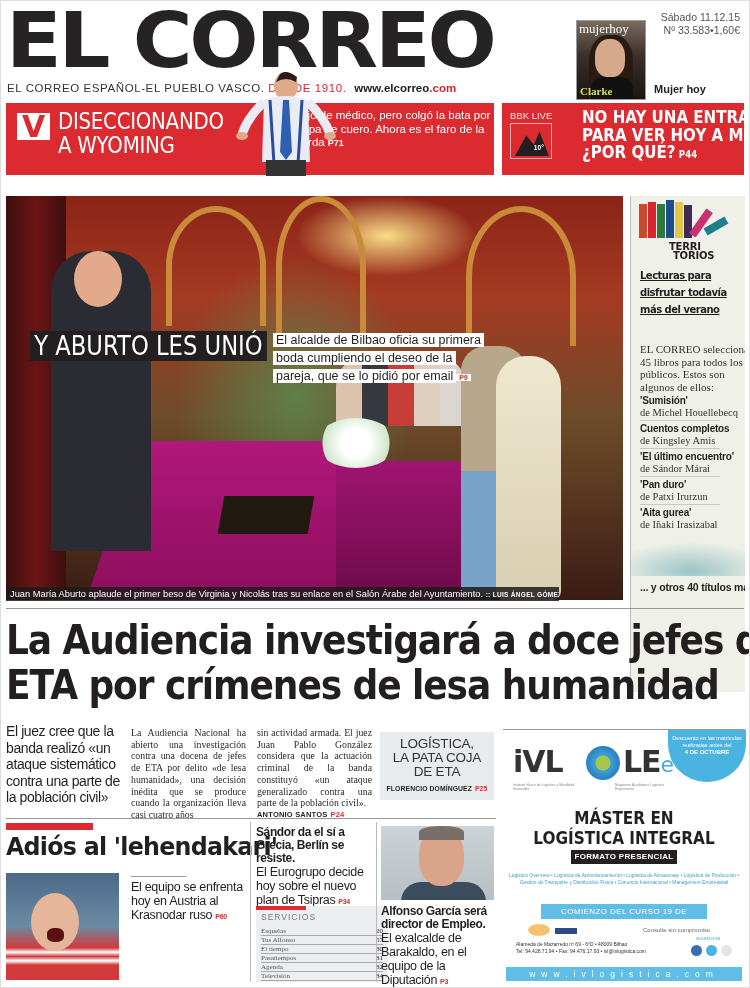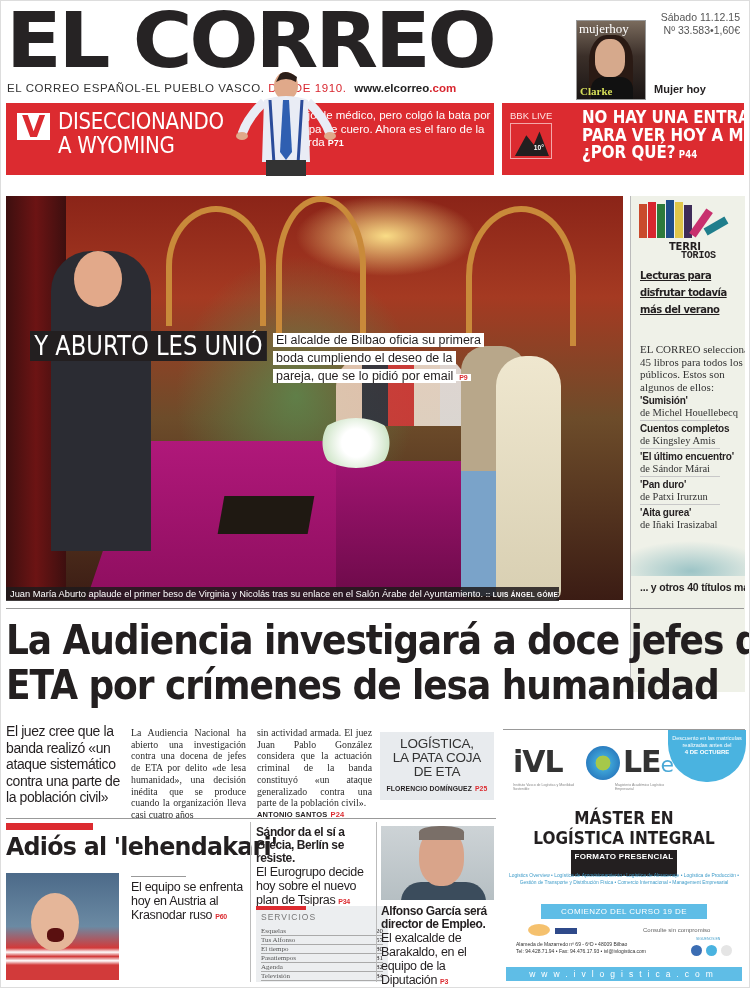--- a/index.html
+++ b/index.html
@@ -58,21 +58,21 @@
   .hero-subtitle span { background: #fff; color: #231f20; font-size: 12.5px; line-height: 14.5px; padding: 0 3px; box-decoration-break: clone; -webkit-box-decoration-break: clone; }
   .hero-subtitle .pg { color: #dc2b30; font-weight: bold; font-size: 7px; }
   .caption-bar { left: 6px; top: 587px; width: 553px; height: 14px; background: rgba(30,26,27,0.85); color: #fff; font-size: 9.3px; line-height: 14px; padding-left: 4px; white-space: nowrap; overflow: hidden; }
   .caption-bar .credit { font-weight: bold; font-size: 6.5px; letter-spacing: 0.3px; }
 
   
   .sidebar { left: 630px; top: 196px; width: 115px; height: 496px; background: #eff1e8; border-left: 1px solid #bbb; overflow: hidden; }
   .sidebar .books { position: absolute; left: 6px; top: 4px; width: 100px; height: 38px; }
   .sidebar .books i { position: absolute; bottom: 0; width: 8px; }
   .territorios { left: 38px; top: 46px; font-size: 10px; font-weight: 900; line-height: 9px; color: #231f20; font-family: "DejaVu Sans", sans-serif; letter-spacing: -0.2px; }
-  .territorios .l2 { margin-left: 12px; font-family: Liberation Mono, monospace; }
+  .territorios .l2 { margin-left: 4px; }
   .sidebar-title { left: 9px; top: 71px; width: 108px; font-size: 10px; line-height: 17px; font-weight: bold; color: #231f20; font-family: "DejaVu Sans", sans-serif; letter-spacing: -0.5px; text-decoration: underline; }
   .sidebar-intro { left: 9px; top: 147px; width: 110px; font-family: "Liberation Serif", serif; font-size: 11px; line-height: 12.5px; color: #333; }
   .book-list { left: 9px; top: 199px; width: 108px; }
   .book-item { border-bottom: 1px solid #c8c8c8; padding-bottom: 1px; margin-bottom: 2px; width: 80px; }
   .book-item:last-child { border-bottom: none; }
   .book-item .bt { font-weight: bold; font-size: 10px; line-height: 12px; color: #231f20; white-space: nowrap; letter-spacing: -0.2px; }
   .book-item .ba { font-family: "Liberation Serif", serif; font-size: 10.5px; line-height: 12px; color: #333; white-space: nowrap; }
   .wave { left: 0; top: 320px; width: 115px; height: 60px; background: radial-gradient(ellipse 80px 30px at 60px 55px, #9cc4c6, rgba(156,196,198,0) 100%); }
   .sidebar-more { left: 9px; top: 385px; font-weight: bold; font-size: 10.5px; color: #231f20; white-space: nowrap; letter-spacing: -0.2px; }
 
@@ -126,21 +126,21 @@
   .ad { left: 503px; top: 734px; width: 242px; height: 248px; background: #fff; }
   .ad-logo-left { position: absolute; left: 10px; top: 10px; font-size: 30px; font-weight: bold; color: #333; font-family: "DejaVu Sans", sans-serif; letter-spacing: -1px; }
   .ad-globe { position: absolute; left: 83px; top: 12px; width: 34px; height: 34px; border-radius: 50%; background: radial-gradient(circle,#a6c84a 30%,#3da2d6 32%,#2b7ec1 70%); }
   .ad-logo-right { position: absolute; left: 120px; top: 10px; font-size: 30px; font-weight: bold; color: #333; font-family: "DejaVu Sans", sans-serif; letter-spacing: -1px; }
   .ad-logo-right .e { color: #4aa8d6; font-weight: normal; font-size: 22px; }
   .ad-sub-left { position: absolute; left: 10px; top: 49px; width: 65px; font-size: 3.5px; color: #888; line-height: 4px; }
   .ad-sub-right { position: absolute; left: 112px; top: 49px; width: 65px; font-size: 3.5px; color: #888; line-height: 4px; }
   .ad-discount { position: absolute; left: 165px; top: -4px; width: 78px; height: 52px; background: #4ab3e0; color: #fff; border-radius: 0 0 38px 38px; font-size: 5.5px; line-height: 7px; text-align: center; padding-top: 5px; }
   .ad-discount b { display: block; font-size: 6px; }
   .ad-title { position: absolute; left: 0; top: 74px; width: 242px; text-align: center; font-size: 17px; line-height: 20px; font-weight: bold; color: #231f20; font-family: "DejaVu Sans", sans-serif; transform: scaleX(0.9); }
-  .ad-format { position: absolute; left: 68px; top: 116px; width: 106px; height: 26px; background: #231f20; color: #fff; font-size: 8px; font-weight: bold; text-align: center; line-height: 14px; letter-spacing: 0.3px; }
+  .ad-format { position: absolute; left: 68px; top: 116px; width: 106px; height: 14px; background: #231f20; color: #fff; font-size: 8px; font-weight: bold; text-align: center; line-height: 14px; letter-spacing: 0.3px; }
   .ad-courses { position: absolute; left: 4px; top: 138px; width: 234px; text-align: center; font-size: 4.9px; line-height: 7px; color: #3f9cc9; }
   .ad-start { position: absolute; left: 38px; top: 170px; width: 166px; height: 15px; background: #5fbde6; color: #fff; font-size: 8px; text-align: center; line-height: 15px; letter-spacing: 0.4px; }
   .ad-consult { position: absolute; left: 140px; top: 193px; font-size: 6px; color: #666; }
   .ad-partner1 { position: absolute; left: 25px; top: 190px; width: 22px; height: 12px; border-radius: 50%; background: #f3b24a; opacity: 0.8; }
   .ad-partner2 { position: absolute; left: 52px; top: 194px; width: 22px; height: 6px; background: #2f4a8a; }
   .ad-address { position: absolute; left: 13px; top: 207px; font-size: 5px; line-height: 7px; color: #333; }
   .ad-social-label { position: absolute; left: 193px; top: 203px; font-size: 3.5px; color: #3f9cc9; }
   .ad-social { position: absolute; top: 211px; width: 11px; height: 11px; border-radius: 50%; }
   .ad-url { position: absolute; left: 3px; top: 233px; width: 236px; height: 14px; background: #5fbde6; color: #fff; font-size: 8.5px; text-align: center; line-height: 14px; letter-spacing: 6px; }
 

